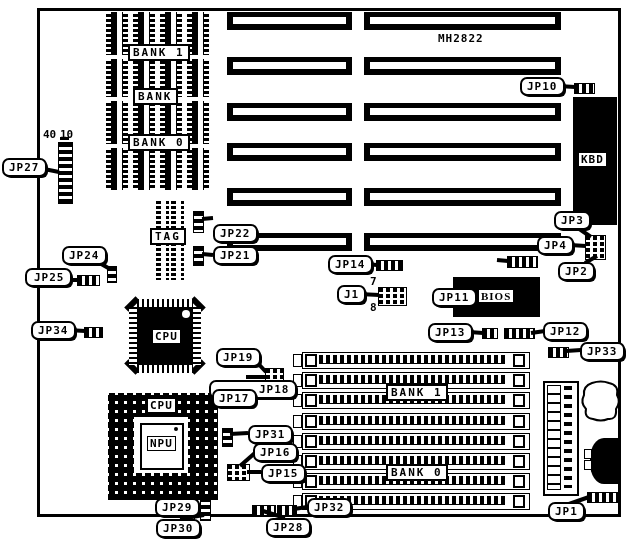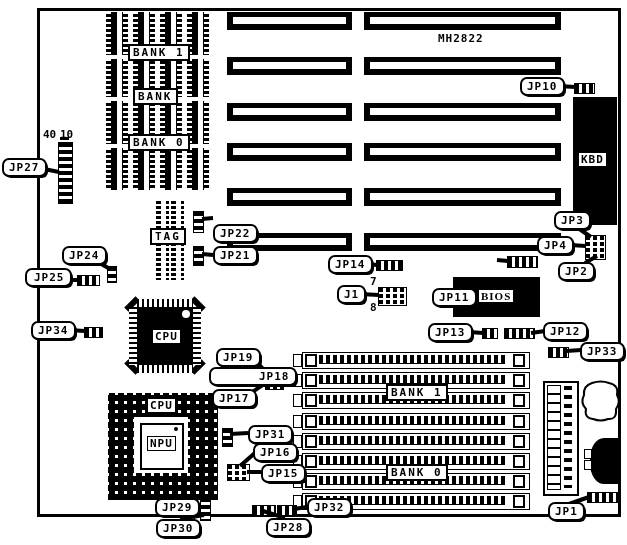--- a/index.html
+++ b/index.html
@@ -298,21 +298,21 @@
   <div class="callout" style="left:337px;top:285px;">J1</div>
   <div class="callout" style="left:432px;top:251px;margin-top:37px;">JP11</div>
   <div class="callout" style="left:428px;top:323px;">JP13</div>
   <div class="callout" style="left:543px;top:322px;">JP12</div>
   <div class="callout" style="left:580px;top:342px;">JP33</div>
   <div class="callout" style="left:520px;top:77px;">JP10</div>
   <div class="callout" style="left:554px;top:211px;">JP3</div>
   <div class="callout" style="left:537px;top:236px;">JP4</div>
   <div class="callout" style="left:558px;top:262px;">JP2</div>
   <div class="callout" style="left:216px;top:348px;">JP19</div>
-  <div class="callout" style="left:209px;top:367px;padding-left:48px;">JP18</div>
+  <div class="callout" style="left:209px;top:380px;padding-left:48px;">JP18</div>
   <div class="callout" style="left:212px;top:389px;">JP17</div>
   <div class="callout" style="left:248px;top:425px;">JP31</div>
   <div class="callout" style="left:253px;top:443px;">JP16</div>
   <div class="callout" style="left:261px;top:464px;">JP15</div>
   <div class="callout" style="left:127px;top:498px;margin-left:28px;">JP29</div>
   <div class="callout" style="left:156px;top:519px;">JP30</div>
   <div class="callout" style="left:266px;top:518px;">JP28</div>
   <div class="callout" style="left:307px;top:498px;">JP32</div>
   <div class="callout" style="left:548px;top:502px;">JP1</div>
 

